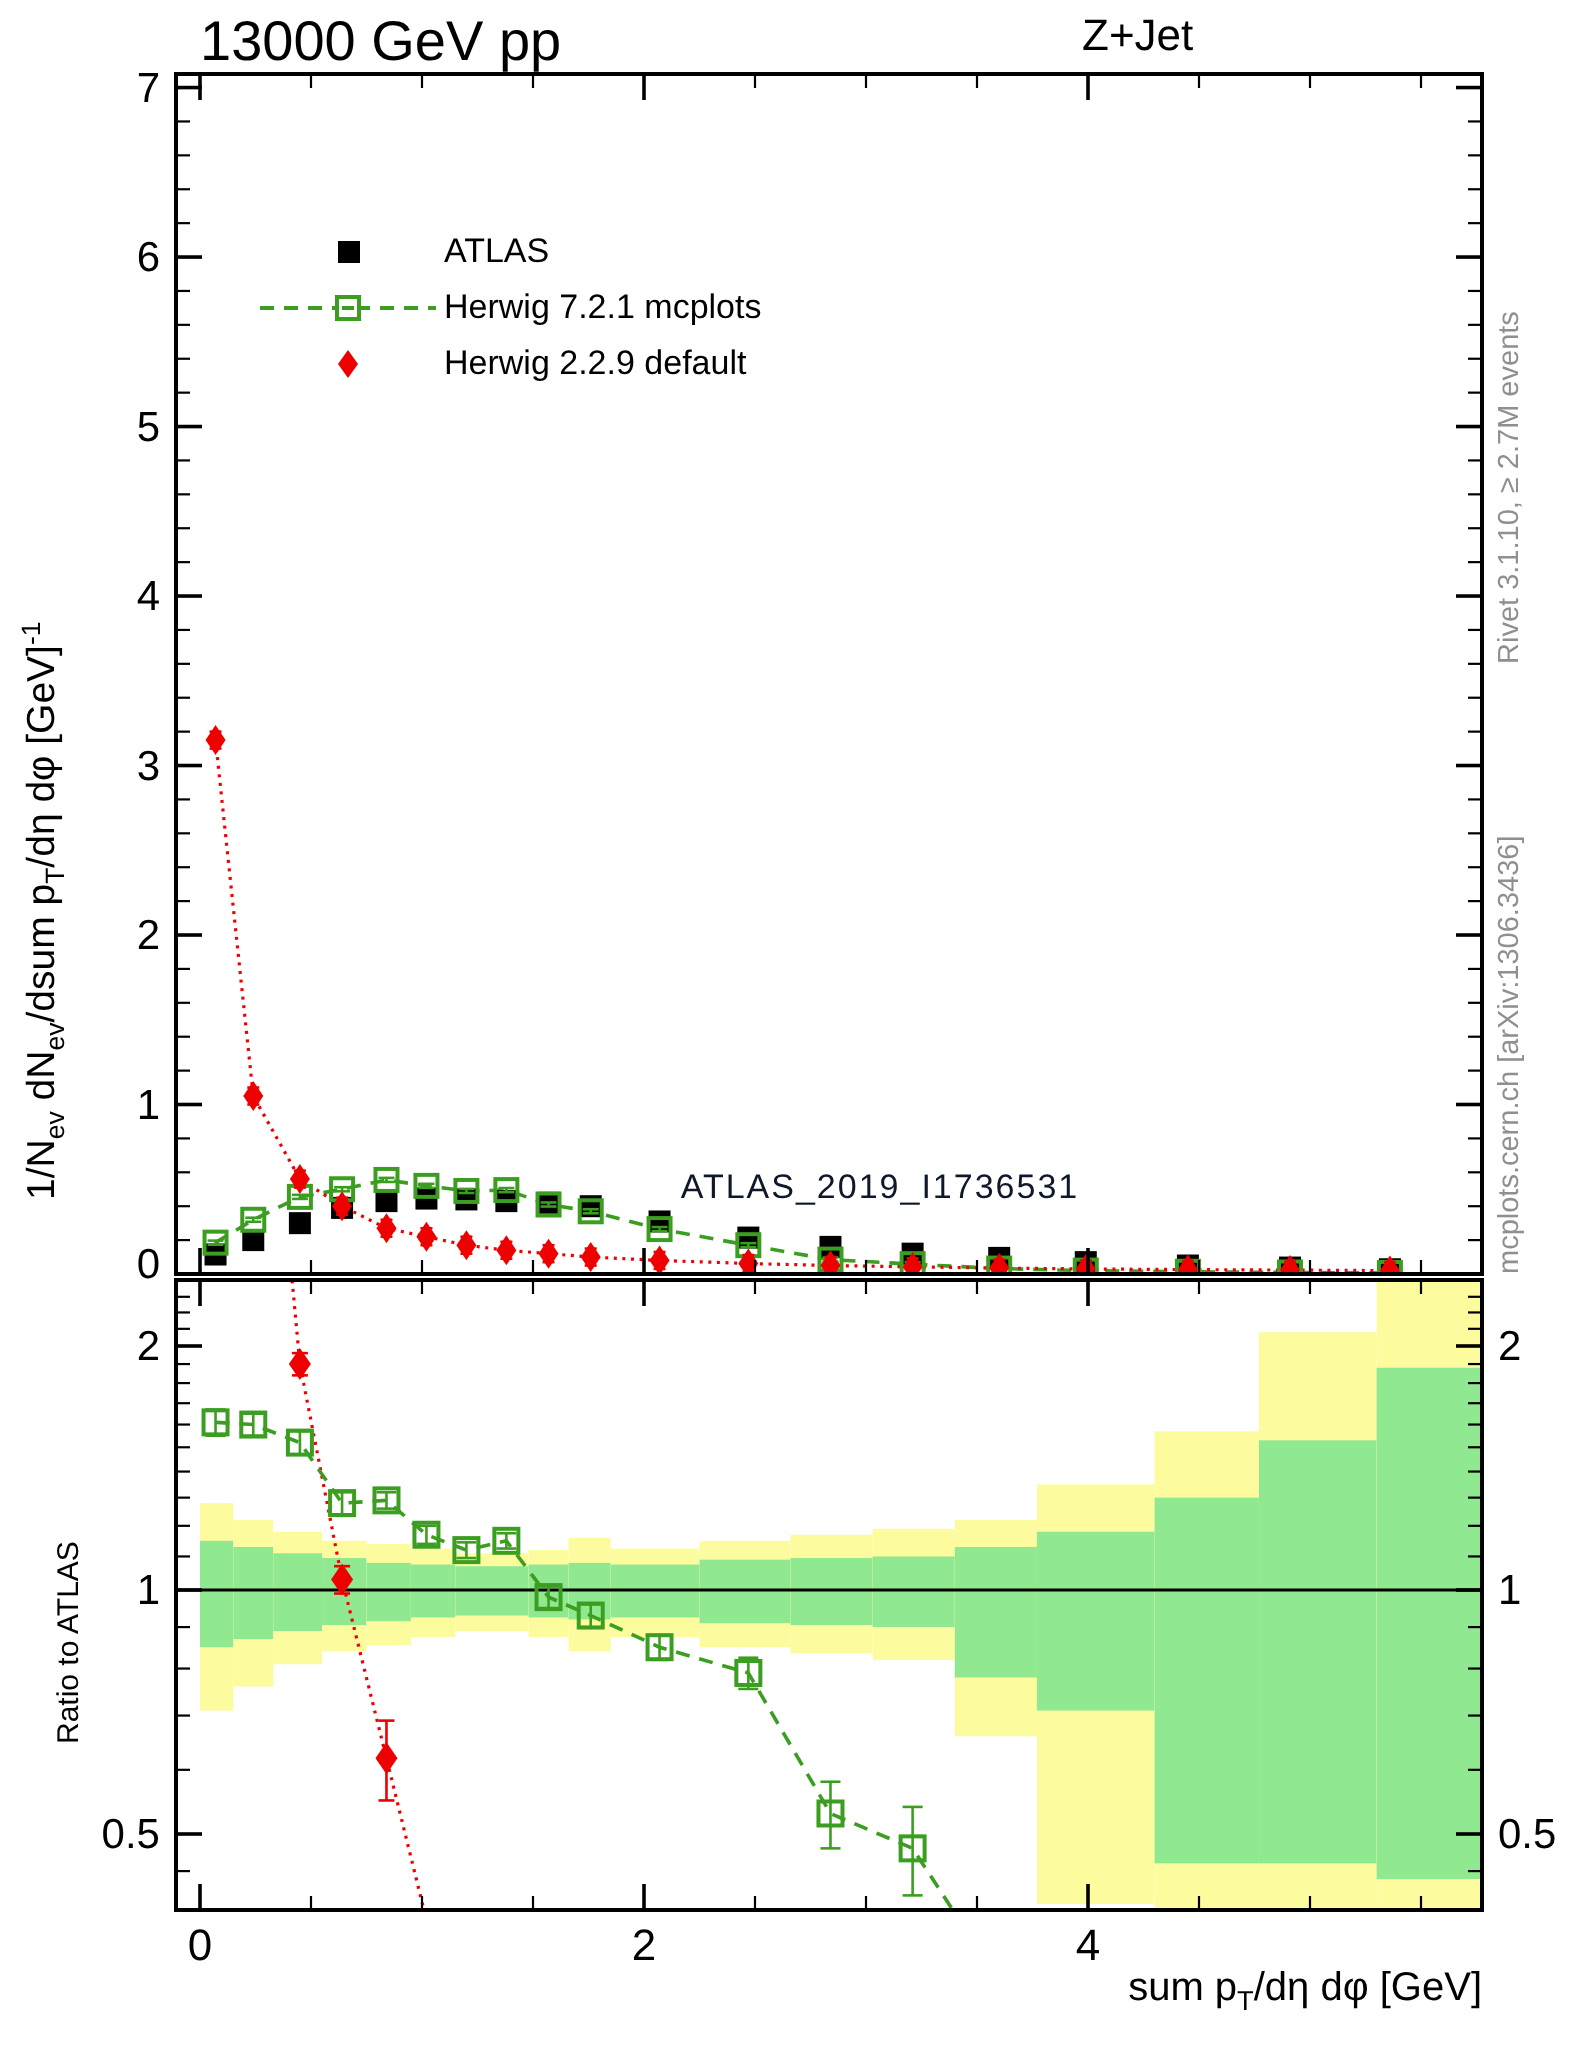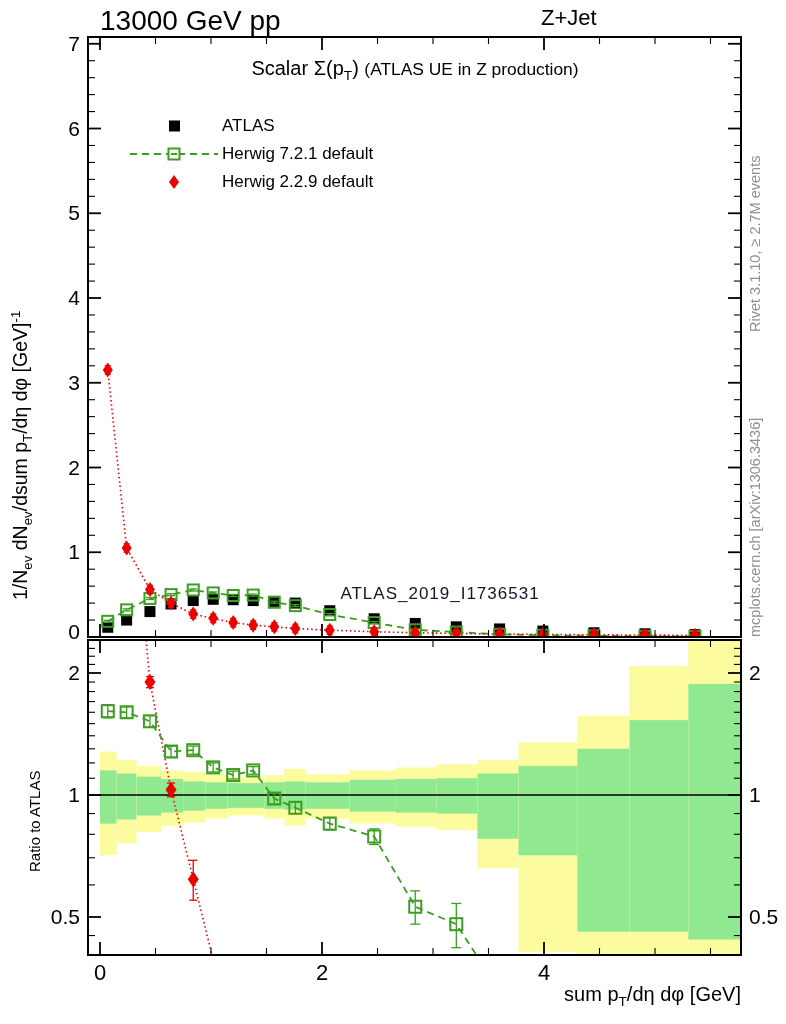--- a/index.html
+++ b/index.html
@@ -564,41 +564,40 @@
         <text x="749" y="924" font-size="21" text-anchor="start">0.5</text>
         <text x="80" y="802" font-size="21" text-anchor="end">1</text>
         <text x="749" y="802" font-size="21" text-anchor="start">1</text>
         <text x="80" y="680" font-size="21" text-anchor="end">2</text>
         <text x="749" y="680" font-size="21" text-anchor="start">2</text>
       </g>
     </svg>
 
   <div class="abs overlay" id="header-left">13000 GeV pp</div>
   <div class="abs overlay" id="header-right">Z+Jet</div>
-  <div class="abs overlay" id="main-title"><span>Scalar Σ(p</span><span class="sub">T</span><span>) </span><span class="sm">(ATLAS UE in Z production)</span></div>
   <div class="abs overlay" id="ylabel-main"><span>1/N</span><span class="sub">ev</span><span> dN</span><span class="sub">ev</span><span>/dsum p</span><span class="sub">T</span><span>/dη dφ  [GeV]</span><span class="sup">-1</span></div>
   <div class="abs overlay" id="xlabel"><span>sum p</span><span class="sub">T</span><span>/dη dφ [GeV]</span></div>
   <div class="abs overlay" id="ratio-ylabel">Ratio to ATLAS</div>
   <div class="abs overlay" id="rivet-label">Rivet 3.1.10, ≥ 2.7M events</div>
   <div class="abs overlay" id="mcplots-label">mcplots.cern.ch [arXiv:1306.3436]</div>
 
   <div class="abs" id="legend">
     <div class="leg-row">
       <svg class="leg-marker" viewBox="0 0 88 20">
         <rect x="39" y="4.5" width="11" height="11" class="c-atlas"></rect>
       </svg>
       <span class="leg-label">ATLAS</span>
     </div>
     <div class="leg-row">
       <svg class="leg-marker" viewBox="0 0 88 20">
         <line x1="0" y1="10" x2="88" y2="10" class="s-herwig" stroke-width="2" stroke-dasharray="7,5" fill="none"></line>
         <rect x="38.5" y="4.5" width="11" height="11" class="s-herwig" stroke-width="2" fill="#ffffff"></rect>
         <line x1="41" y1="10" x2="47" y2="10" class="s-herwig" stroke-width="2"></line>
       </svg>
-      <span class="leg-label">Herwig 7.2.1 default</span>
+      <span class="leg-label">Herwig 7.2.1 mcplots</span>
     </div>
     <div class="leg-row">
       <svg class="leg-marker" viewBox="0 0 88 20">
         <line x1="0" y1="10" x2="88" y2="10" class="s-sherpa" stroke-width="1.6" stroke-dasharray="1.5,2.5" fill="none"></line>
         <path d="M44,3 L49,10 L44,17 L39,10 Z" class="c-sherpa"></path>
       </svg>
       <span class="leg-label">Herwig 2.2.9 default</span>
     </div>
   </div>
 

